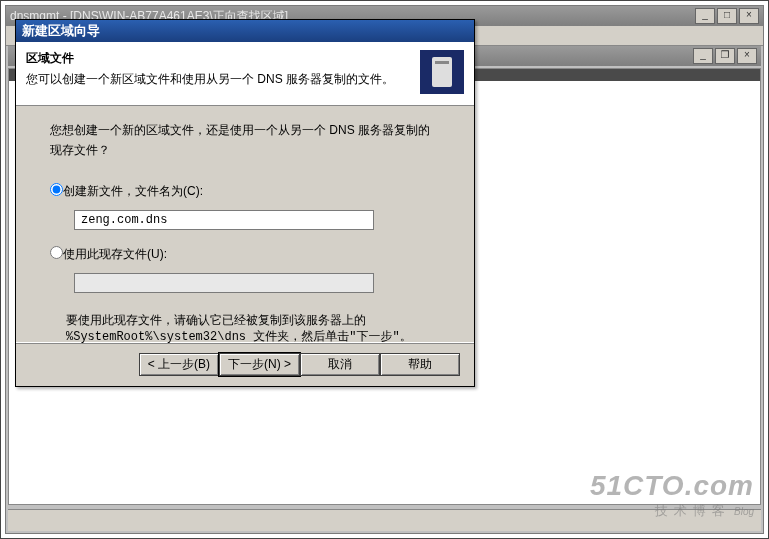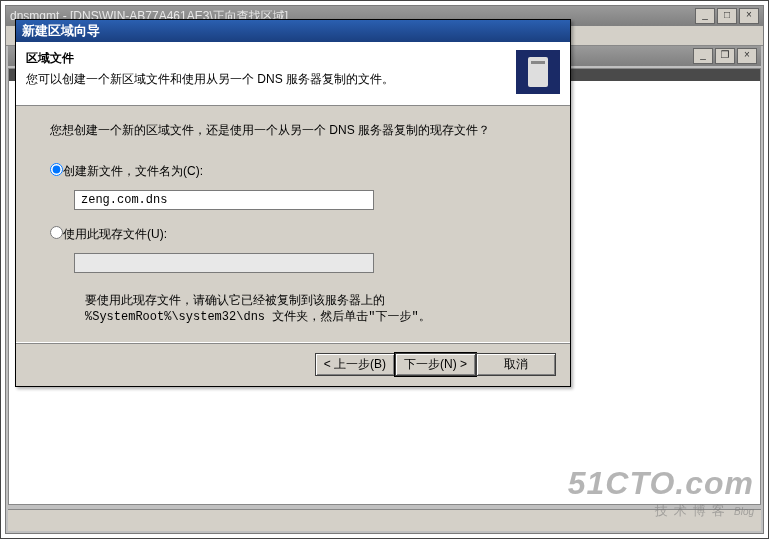--- a/index.html
+++ b/index.html
@@ -64,21 +64,21 @@
     color:#000;
   }
   .statusbar {
     position:absolute; left:2px; right:2px; bottom:2px; height:22px;
     background:#d4d0c8; border-top:1px solid #888;
   }
   
   .wizard {
     position:absolute;
     left: 14px; top: 18px;
-    width: 556px; height: 368px;
+    width: 460px; height: 368px;
     background:#d4d0c8;
     border:1px solid #000;
     box-shadow: 2px 2px 3px rgba(0,0,0,.3);
     z-index: 10;
   }
   .wizard-title {
     height:22px;
     background: linear-gradient(#2a5fb0,#1a3f80);
     color:#fff;
     display:flex; align-items:center;
@@ -127,21 +127,21 @@
   .field {
     width: 300px; height: 20px;
     background:#fff; border:1px solid #7a7a7a;
     margin: 4px 0 10px 24px;
     padding:2px 6px;
     font-family:"Courier New",monospace;
     font-size:12px;
   }
   .field.disabled { background:#e8e8e8; color:#888; }
   .hint {
-    margin: 10px 0 0 35px;
+    margin: 10px 0 0 16px;
     line-height:16px;
     font-family:"Courier New",SimSun,monospace;
     font-size:12px;
   }
   .wizard-footer {
     height:44px;
     border-top:1px solid #fff;
     box-shadow: inset 0 1px 0 #888;
     display:flex;
     align-items:center;
@@ -163,21 +163,21 @@
   .pair { display:flex; }
   .pair .btn:first-child { margin-right:0; }
   .watermark {
     position:absolute; right:14px; bottom:18px;
     color:rgba(120,120,120,.55);
     font-family:Arial,sans-serif;
     text-align:right;
     z-index:30;
     pointer-events:none;
   }
-  .watermark .big { font-size:32px; font-weight:bold; letter-spacing:1px; font-style:italic;}
+  .watermark .big { font-size:28px; font-weight:bold; letter-spacing:1px; font-style:italic;}
   .watermark .small { font-size:13px; letter-spacing:6px; }
   .watermark .blog { font-size:10px; font-style:italic; letter-spacing:0;}
 </style>
 </head>
 <body>
 
 <div class="outer-window">
   <div class="outer-titlebar">
     <span class="title-text">dnsmgmt - [DNS\WIN-AB77A461AE3\正向查找区域]</span>
     <div class="winbtns">
@@ -241,20 +241,21 @@
       <div>要使用此现存文件，请确认它已经被复制到该服务器上的</div>
       <div>%SystemRoot%\system32\dns 文件夹，然后单击"下一步"。</div>
     </div>
   </div>
   <div class="wizard-footer">
     <div class="pair">
       <button class="btn">&lt; 上一步(B)</button>
       <button class="btn default">下一步(N) &gt;</button>
     </div>
     <button class="btn">取消</button>
+    <button class="btn">帮助</button>
   </div>
 </div>
 
 <div class="watermark">
   <div class="big">51CTO.com</div>
   <div>
     <span class="small">技术博客</span>
     <span class="blog">Blog</span>
   </div>
 </div>

